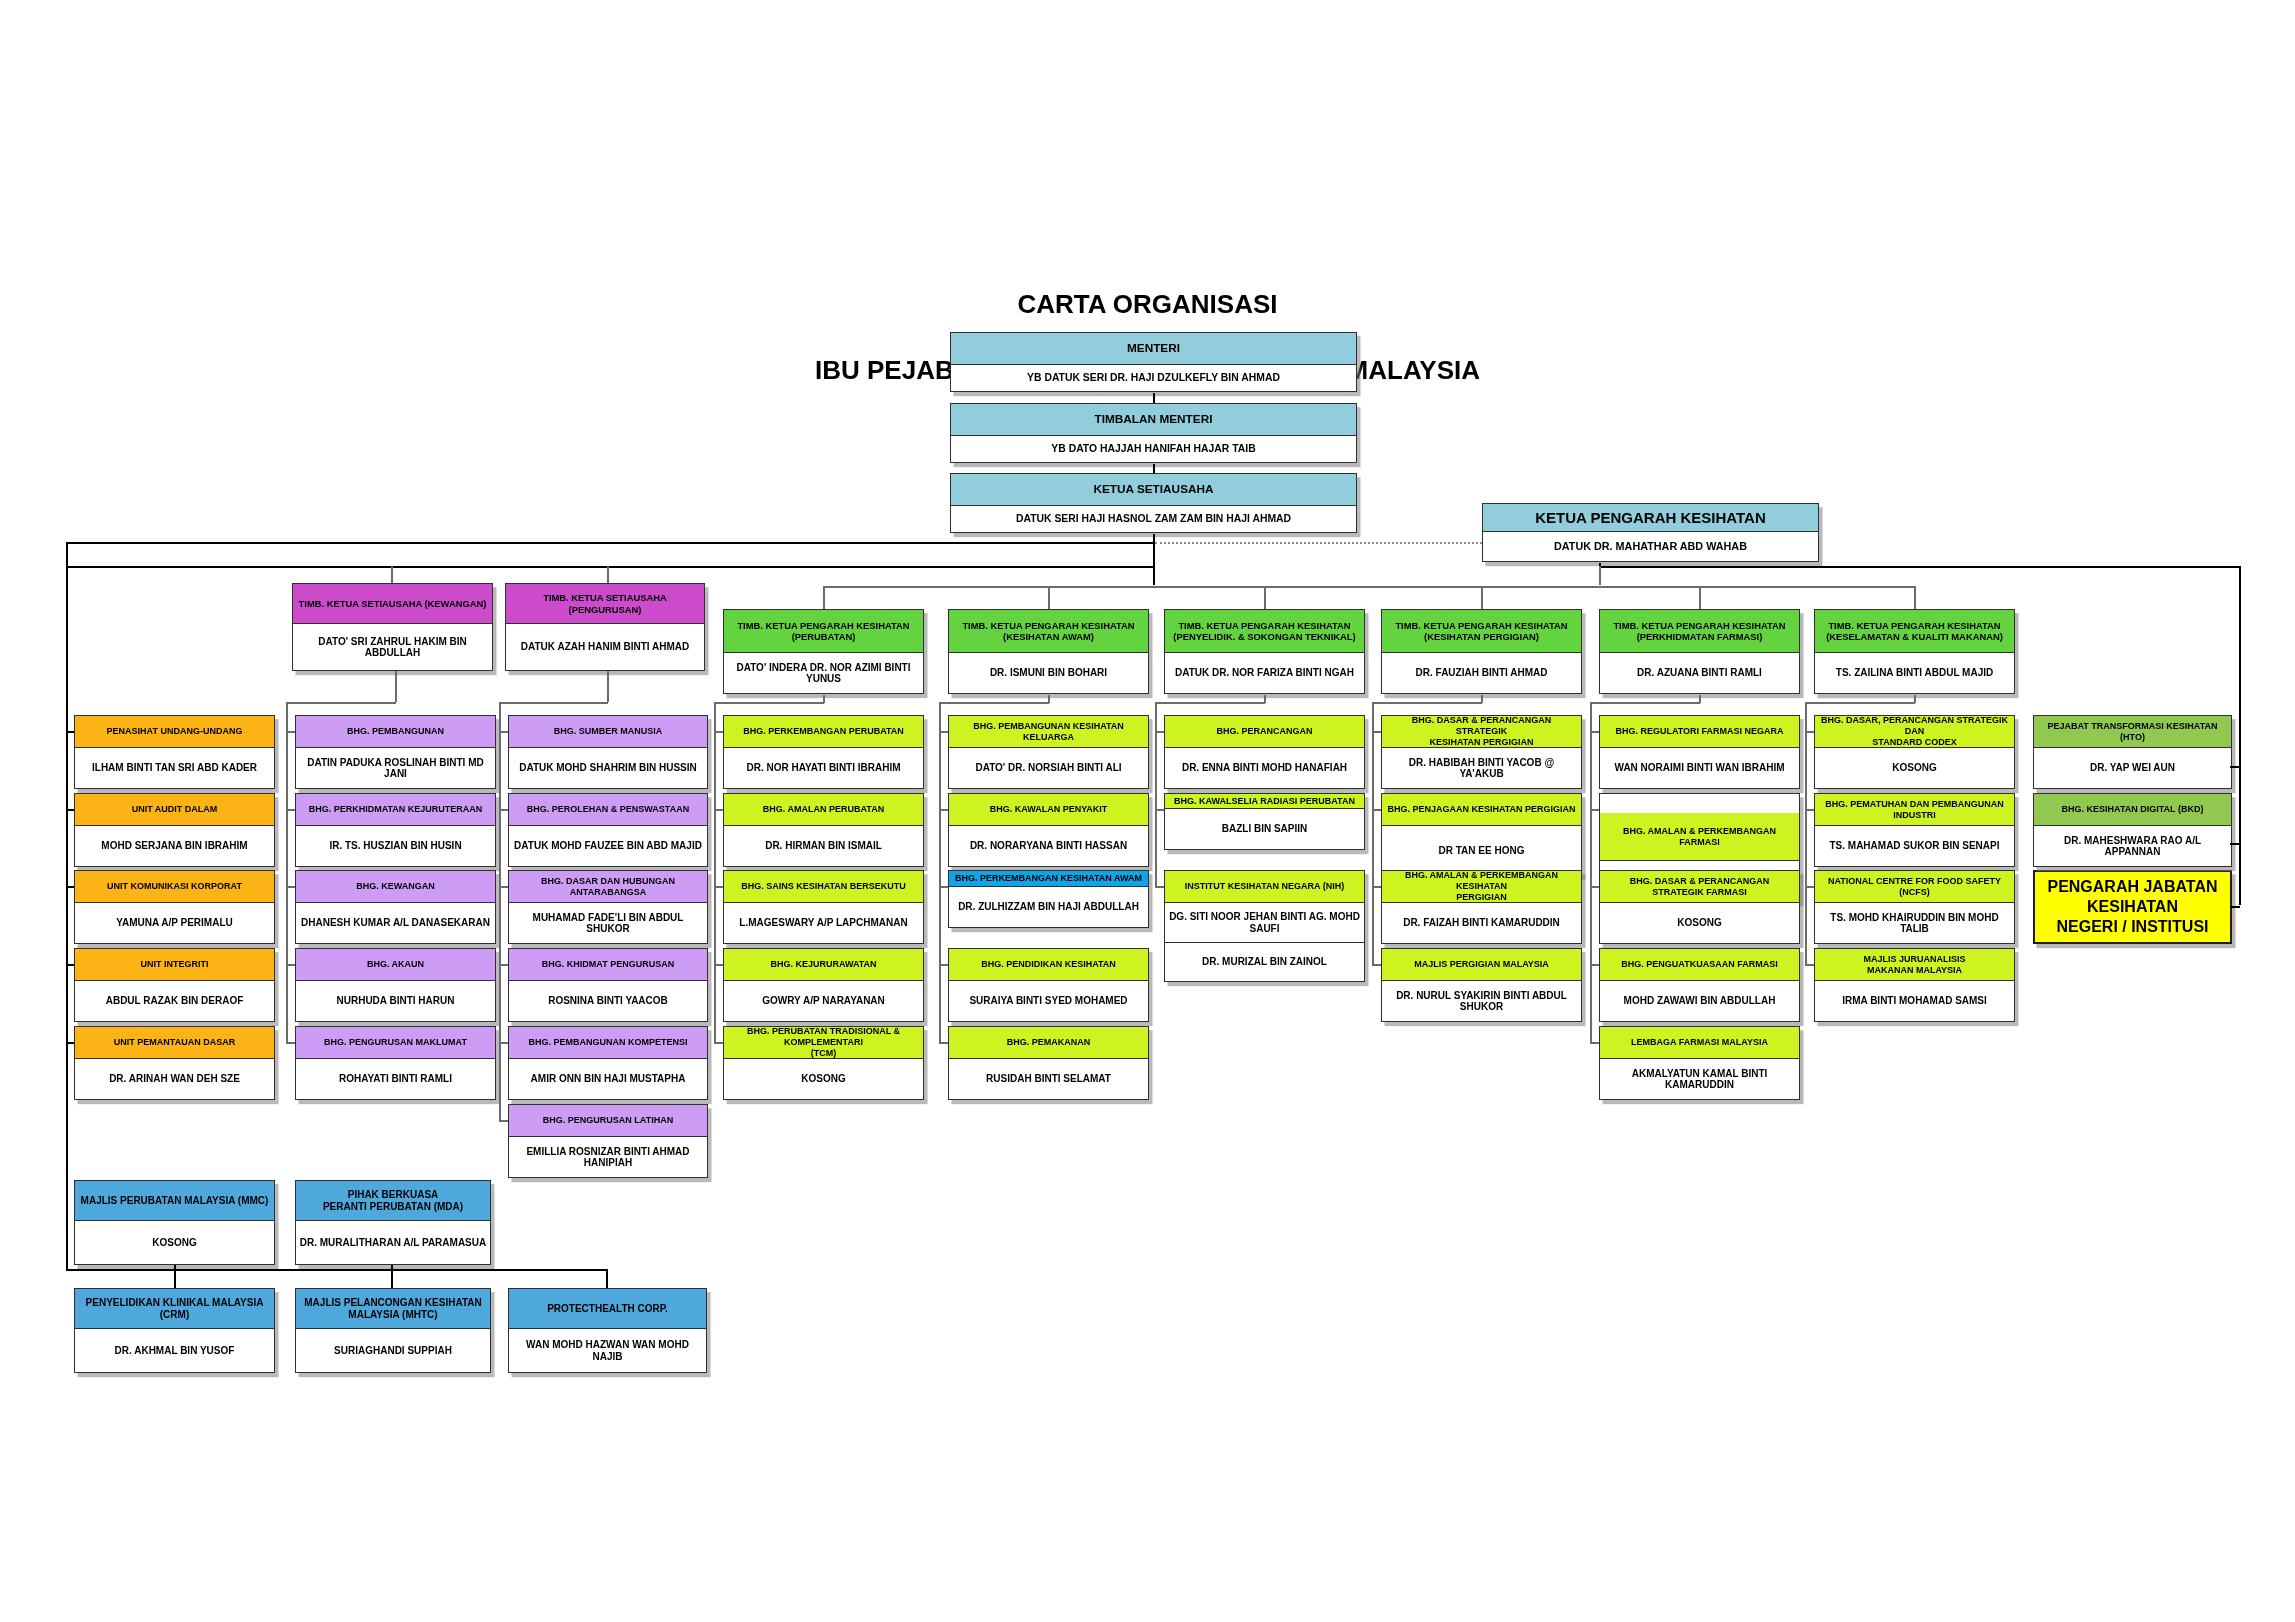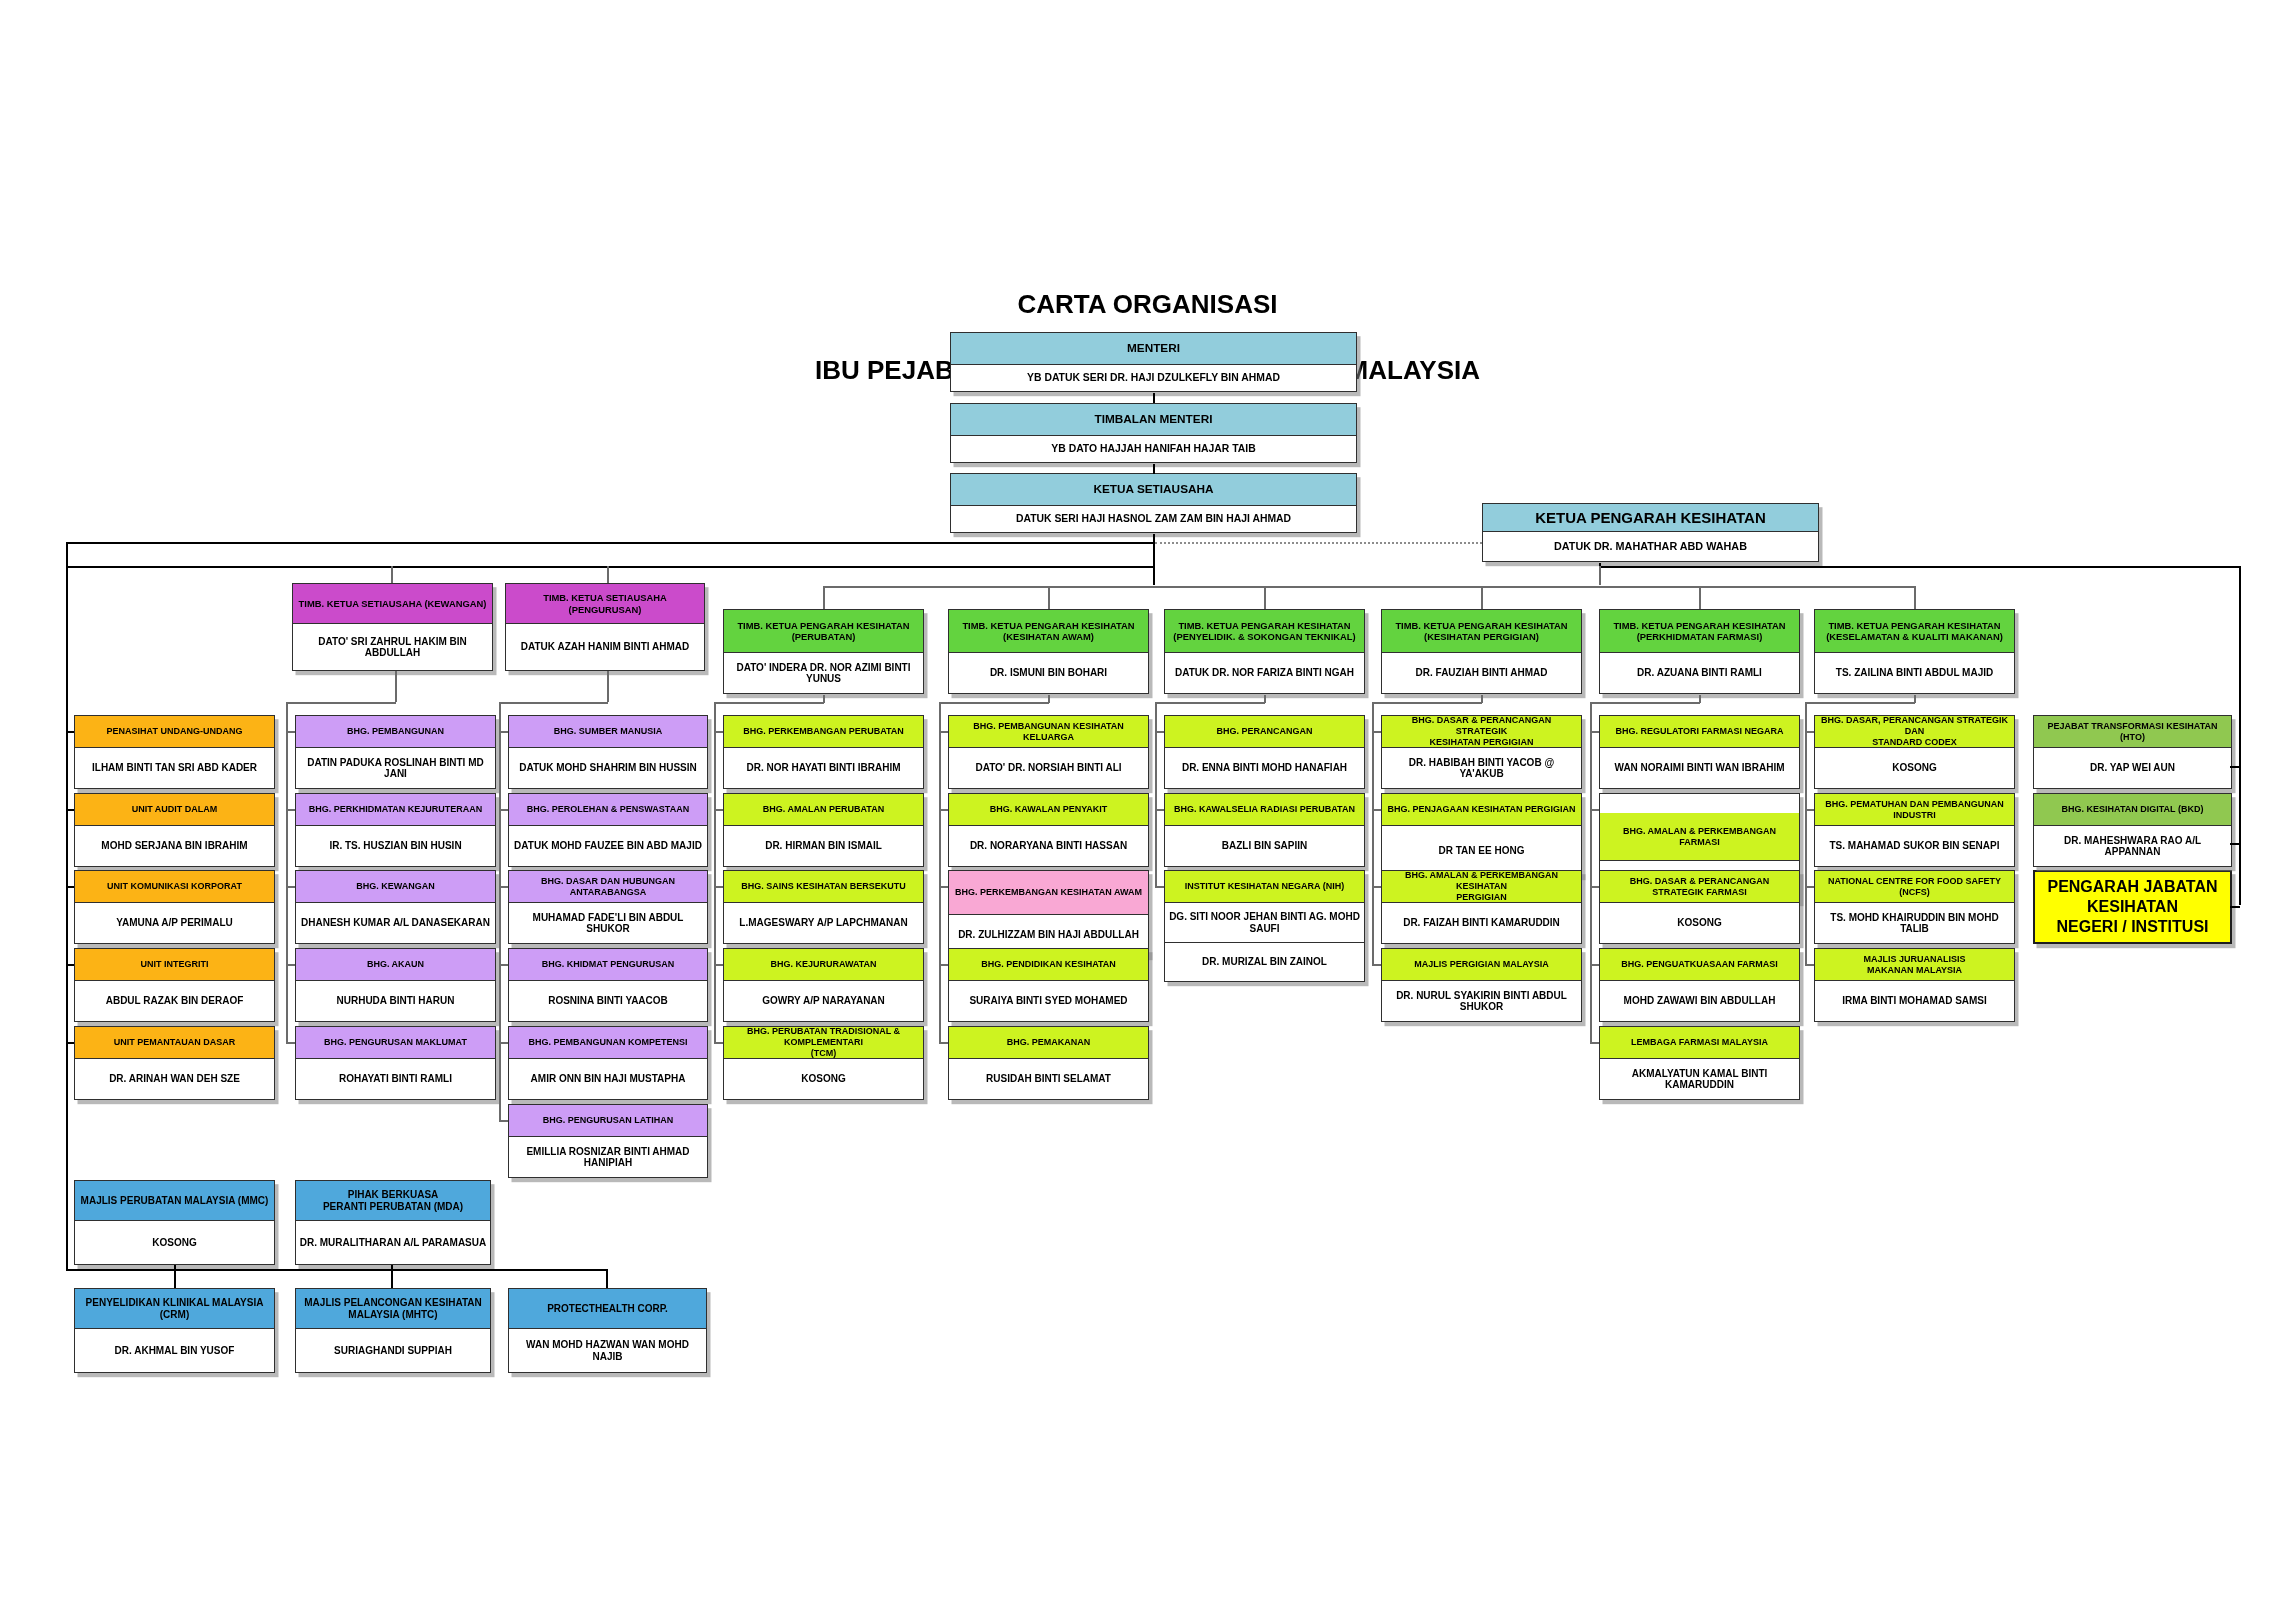--- a/index.html
+++ b/index.html
@@ -184,42 +184,42 @@
       </div>
       <div class="box unit" style="left: 948px; top: 715px; width: 201px;">
         <div class="hd" style="height: 32px; background: rgb(205, 243, 32);">BHG. PEMBANGUNAN KESIHATAN KELUARGA</div>
         <div class="nm" style="height: 40px;">DATO' DR. NORSIAH BINTI ALI</div>
       </div>
       <div class="box unit" style="left: 948px; top: 793px; width: 201px;">
         <div class="hd" style="height: 32px; background: rgb(205, 243, 32);">BHG. KAWALAN PENYAKIT</div>
         <div class="nm" style="height: 40px;">DR. NORARYANA BINTI HASSAN</div>
       </div>
       <div class="box unit" style="left: 948px; top: 870px; width: 201px;">
-        <div class="hd" style="height: 44px; background: #f9a8d4;">BHG. PERKEMBANGAN KESIHATAN AWAM</div>
+        <div class="hd" style="height: 16px; background: #0ea5e9;">BHG. PERKEMBANGAN KESIHATAN AWAM</div>
         <div class="nm" style="height: 40px;">DR. ZULHIZZAM BIN HAJI ABDULLAH</div>
       </div>
       <div class="box unit" style="left: 948px; top: 948px; width: 201px;">
         <div class="hd" style="height: 32px; background: rgb(205, 243, 32);">BHG. PENDIDIKAN KESIHATAN</div>
         <div class="nm" style="height: 40px;">SURAIYA BINTI SYED MOHAMED</div>
       </div>
       <div class="box unit" style="left: 948px; top: 1026px; width: 201px;">
         <div class="hd" style="height: 32px; background: rgb(205, 243, 32);">BHG. PEMAKANAN</div>
         <div class="nm" style="height: 40px;">RUSIDAH BINTI SELAMAT</div>
       </div>
       <div class="box dep" style="left: 1164px; top: 609px; width: 201px;">
         <div class="hd" style="height: 43px; background: rgb(99, 211, 63);">TIMB. KETUA PENGARAH KESIHATAN
 (PENYELIDIK. &amp; SOKONGAN TEKNIKAL)</div>
         <div class="nm" style="height: 40px;">DATUK DR. NOR FARIZA BINTI NGAH</div>
       </div>
       <div class="box unit" style="left: 1164px; top: 715px; width: 201px;">
         <div class="hd" style="height: 32px; background: rgb(205, 243, 32);">BHG. PERANCANGAN</div>
         <div class="nm" style="height: 40px;">DR. ENNA BINTI MOHD HANAFIAH</div>
       </div>
       <div class="box unit" style="left: 1164px; top: 793px; width: 201px;">
-        <div class="hd" style="height: 32px; background: rgb(205, 243, 32);">BHG. KAWALSELIA RADIASI PERUBATAN</div>
+        <div class="hd" style="height: 15px; background: rgb(205, 243, 32);">BHG. KAWALSELIA RADIASI PERUBATAN</div>
         <div class="nm" style="height: 40px;">BAZLI BIN SAPIIN</div>
       </div>
       <div class="box unit" style="left: 1164px; top: 870px; width: 201px;">
         <div class="hd" style="height: 32px; background: rgb(205, 243, 32);">INSTITUT KESIHATAN NEGARA (NIH)</div>
         <div class="nm" style="height: 39px;">DG. SITI NOOR JEHAN BINTI AG. MOHD SAUFI</div>
         <div class="nm nm2" style="height: 39px;">DR. MURIZAL BIN ZAINOL</div>
       </div>
       <div class="box dep" style="left: 1381px; top: 609px; width: 201px;">
         <div class="hd" style="height: 43px; background: rgb(99, 211, 63);">TIMB. KETUA PENGARAH KESIHATAN
 (KESIHATAN PERGIGIAN)</div>

